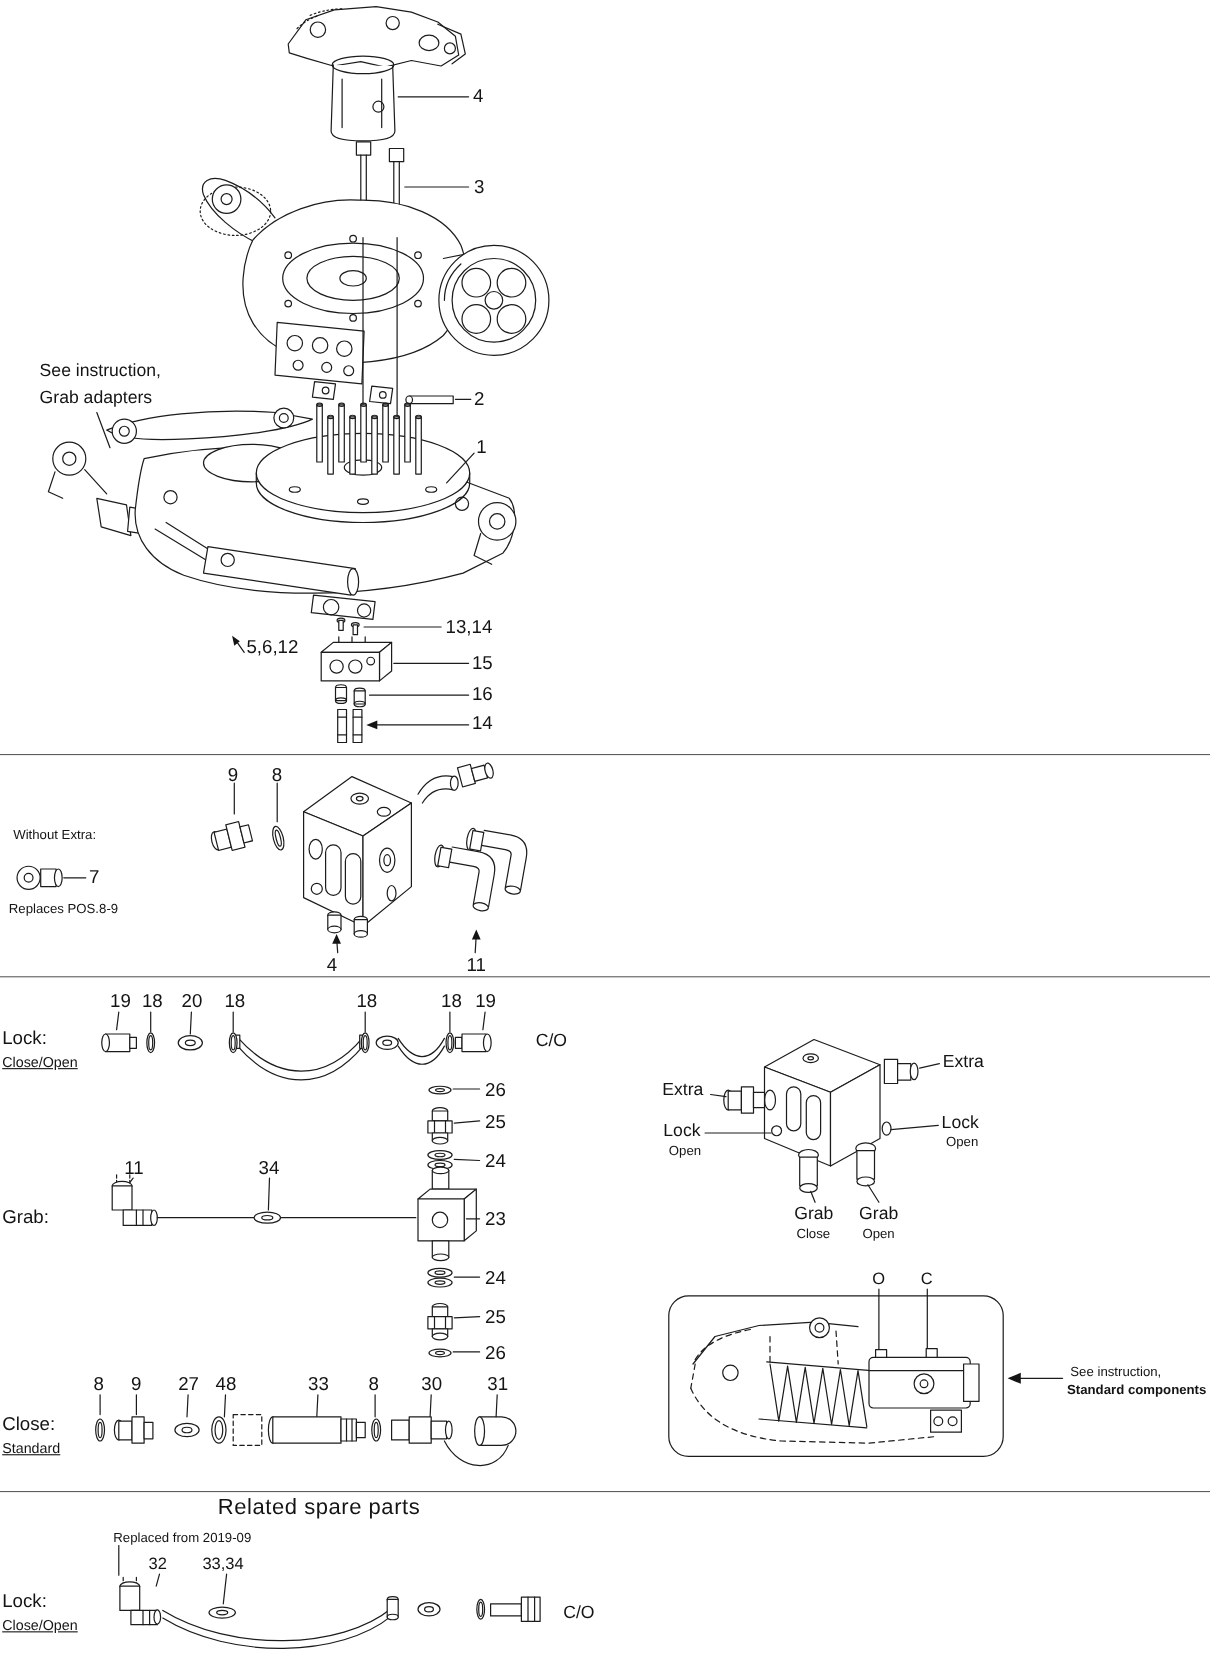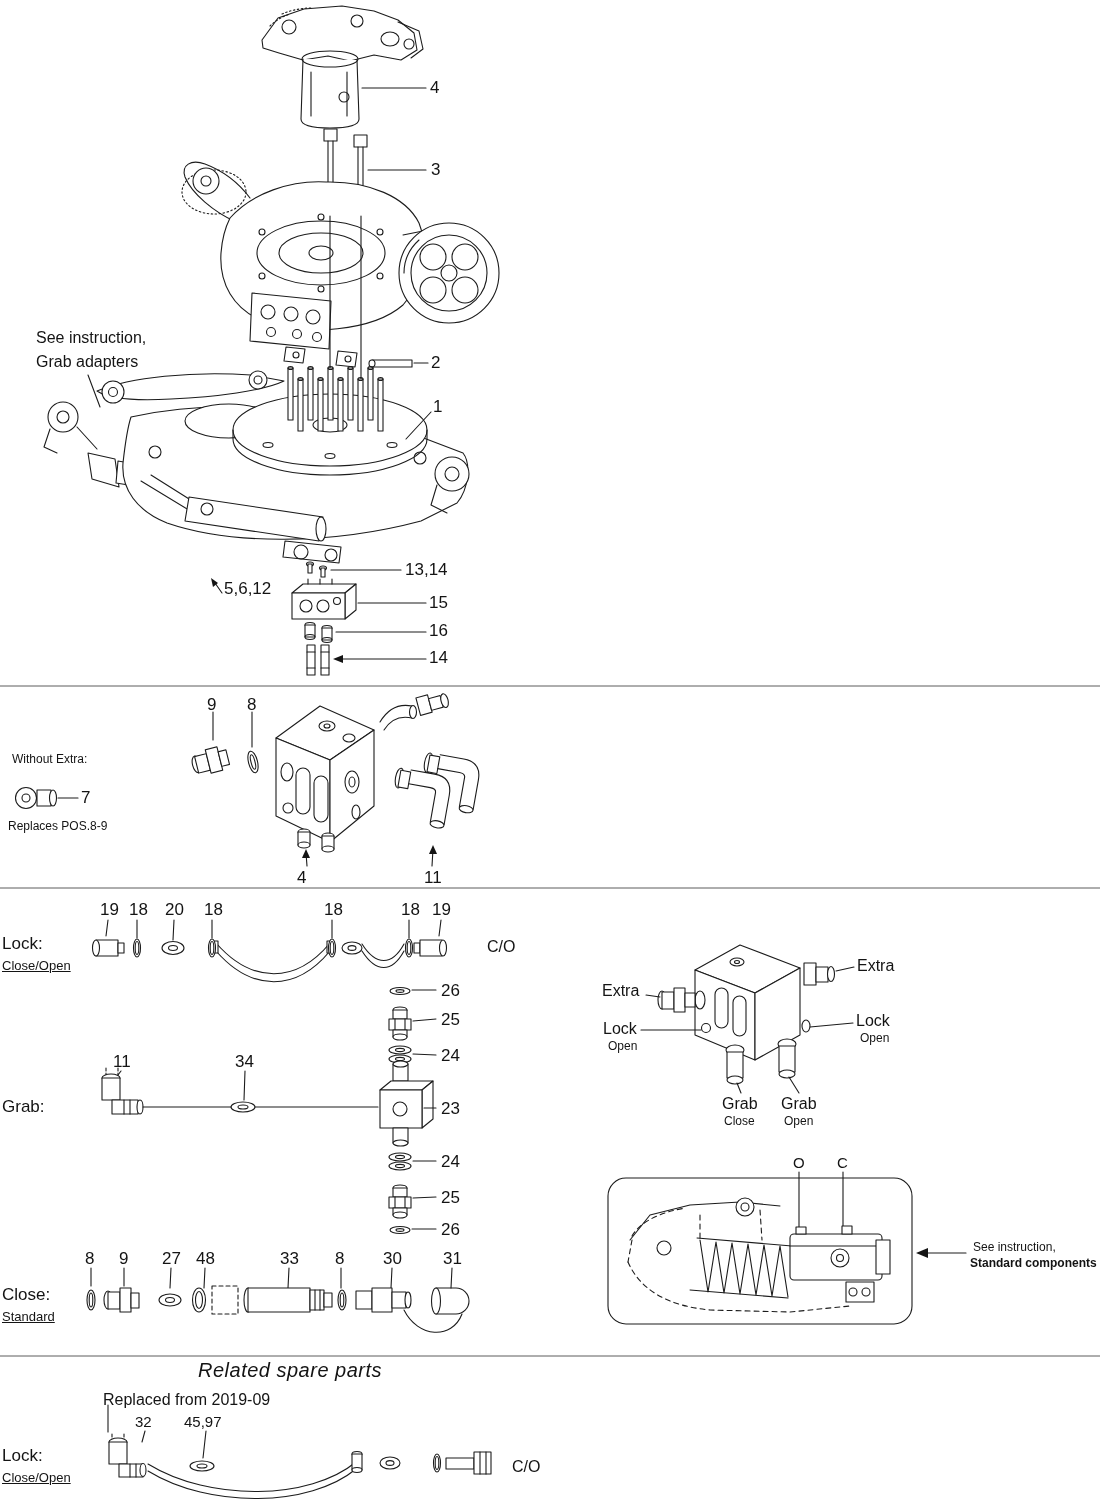--- a/index.html
+++ b/index.html
@@ -4,24 +4,24 @@
 <style>
   html,body{margin:0;padding:0;background:#fff;}
   .page{position:relative;width:1100px;height:1510px;background:#ffffff;overflow:hidden;
         font-family:"Liberation Sans",sans-serif;}
   .art{position:absolute;left:0;top:0;}
   .lbl{position:absolute;color:#141414;font-size:17px;line-height:1.05;white-space:nowrap;}
   .s16{font-size:16px;}
   .s15{font-size:15px;}
   .s13{font-size:13px;text-decoration:underline;}
   .s12{font-size:12px;}
-  .s11{font-size:16px;}
+  .s11{font-size:12px;}
   .it{}
   .b{font-weight:bold;}
-  .title{font-size:20px;letter-spacing:.5px;font-style:italic;}
+  .title{font-size:20px;letter-spacing:.5px;}
 </style>
 </head>
 <body>
 
 <div class="page">
 
 <svg class="art" width="1100" height="1510" viewBox="0 0 1100 1510">
 <g stroke="#1c1c1c" stroke-width="1.1" fill="none" stroke-linecap="round" stroke-linejoin="round">
 
   <g>
@@ -529,18 +529,18 @@
 <div class="lbl" style="left:280px;top:1250px">33</div>
 <div class="lbl" style="left:335px;top:1250px">8</div>
 <div class="lbl" style="left:383px;top:1250px">30</div>
 <div class="lbl" style="left:443px;top:1250px">31</div>
 <div class="lbl" style="left:2px;top:1286px">Close:</div>
 <div class="lbl s13" style="left:2px;top:1310px">Standard</div>
 
 <div class="lbl title" style="left:198px;top:1360px">Related spare parts</div>
 <div class="lbl s11" style="left:103px;top:1392px">Replaced from 2019-09</div>
 <div class="lbl s15" style="left:135px;top:1414px">32</div>
-<div class="lbl s15" style="left:184px;top:1414px">45,97</div>
+<div class="lbl s15" style="left:184px;top:1414px">33,34</div>
 <div class="lbl" style="left:2px;top:1447px">Lock:</div>
 <div class="lbl s13" style="left:2px;top:1471px">Close/Open</div>
 <div class="lbl s16" style="left:512px;top:1459px">C/O</div>
 
 </div>
 
 </body></html>

